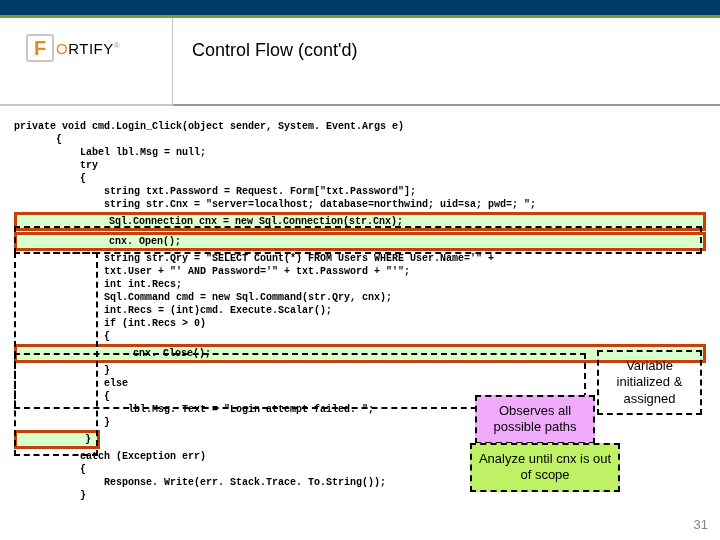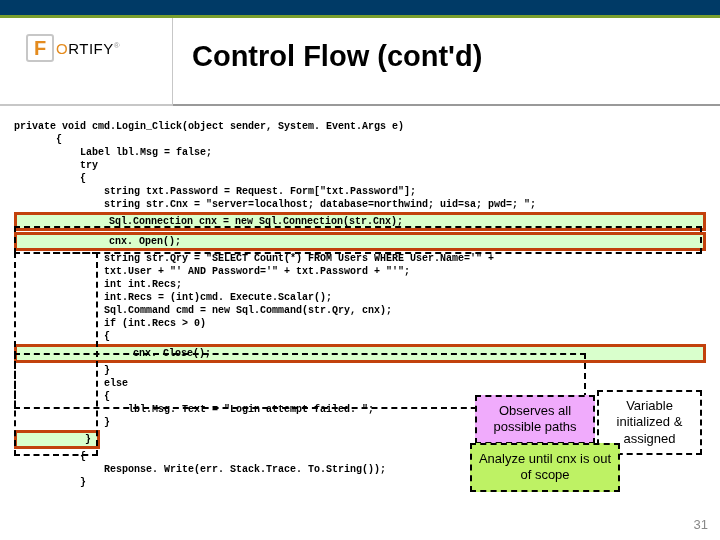--- a/index.html
+++ b/index.html
@@ -6,29 +6,29 @@
   body { width:720px; height:540px; background:#fff; font-family:Arial,Helvetica,sans-serif; position:relative; overflow:hidden; }
   .header { position:relative; height:108px; }
   .top-bar { height:18px; background:#003a66; border-bottom:3px solid #7a9e2e; }
   .logo-wrap { position:absolute; left:26px; top:34px; }
   .logo { display:flex; align-items:center; }
   .logo-icon { width:28px; height:28px; border:2px solid #c7c7c7; border-radius:3px; display:flex; align-items:center; justify-content:center; margin-right:2px; }
   .logo-f { font-weight:900; color:#e48b1e; font-size:20px; line-height:1; }
   .logo-text { font-size:15px; font-weight:400; letter-spacing:0.5px; }
   .logo-text .o { color:#e48b1e; }
   .logo-reg { font-size:8px; vertical-align:super; color:#999; }
-  .title { position:absolute; left:192px; top:40px; font-size:29px; font-weight:700; color:#000;text-align:right; }
+  .title { position:absolute; left:192px; top:40px; font-size:18px; font-weight:400; color:#000;text-align:right; }
   .title-underline { position:absolute; left:0; right:0; top:104px; height:2px; background:linear-gradient(to right,#c7c7c7 0%,#c7c7c7 24%,#999 24%,#999 100%); }
   .vline { position:absolute; left:172px; top:18px; width:1px; height:86px; background:#c7c7c7; }
   .code-area { position:absolute; left:14px; top:120px; right:14px; font-family:"Courier New",monospace; font-size:10px; line-height:13px; font-weight:700; color:#000; }
   .nowrap { white-space:pre; }
   .hl-green { display:block; background:#d9ffcc; border:3px solid #c2410c; padding:0 2px; margin:1px 0; }
   .box-dashed { border:2px dashed #000; }
   .box-label { font-family:Arial,Helvetica,sans-serif; font-size:13px; font-weight:400; text-align:center; line-height:1.25; }
-  .label-var { position:absolute; right:18px; top:350px; width:105px; padding:6px 4px;margin-top:40px; }
+  .label-var { position:absolute; right:18px; top:350px; width:105px; padding:6px 4px; }
   .label-obs { position:absolute; right:125px; top:395px; width:120px; padding:6px 4px; background:#f0abfc; }
   .label-scope { position:absolute; right:100px; top:443px; width:150px; padding:6px 4px; background:#bef264; }
   .page-num { position:absolute; right:12px; bottom:8px; font-size:13px; color:#888; }
   .ov { position:absolute; border:2px dashed #000; pointer-events:none; }
 </style>
 </head>
 <body>
 
 <div class="header">
   <div class="top-bar"></div>
@@ -41,44 +41,45 @@
       <div class="logo-text"><span class="o">O</span>RTIFY<span class="logo-reg">®</span></div>
     </div>
   </div>
   <div class="title">Control Flow (cont'd)</div>
   <div class="title-underline"></div>
 </div>
 
 <div class="code-area">
   <div class="nowrap">private void cmd.Login_Click(object sender, System. Event.Args e)</div>
   <div class="nowrap">       {</div>
-  <div class="nowrap">           Label lbl.Msg = false;</div>
+  <div class="nowrap">           Label lbl.Msg = null;</div>
   <div class="nowrap">           try</div>
   <div class="nowrap">           {</div>
   <div class="nowrap">               string txt.Password = Request. Form["txt.Password"];</div>
   <div class="nowrap">               string str.Cnx = "server=localhost; database=northwind; uid=sa; pwd=; ";</div>
   <span class="hl-green nowrap">               Sql.Connection cnx = new Sql.Connection(str.Cnx);</span>
   <span class="hl-green nowrap">               cnx. Open();</span>
   <div class="nowrap"></div>
   <div class="nowrap">               string str.Qry = "SELECT Count(*) FROM Users WHERE User.Name='" +</div>
   <div class="nowrap">               txt.User + "' AND Password='" + txt.Password + "'";</div>
   <div class="nowrap">               int int.Recs;</div>
   <div class="nowrap"></div>
+  <div class="nowrap">               Sql.Command cmd = new Sql.Command(str.Qry, cnx);</div>
   <div class="nowrap">               int.Recs = (int)cmd. Execute.Scalar();</div>
-  <div class="nowrap">               Sql.Command cmd = new Sql.Command(str.Qry, cnx);</div>
   <div class="nowrap"></div>
   <div class="nowrap">               if (int.Recs &gt; 0)</div>
   <div class="nowrap">               {</div>
   <span class="hl-green nowrap">                   cnx. Close();</span>
   <div class="nowrap">               }</div>
   <div class="nowrap">               else</div>
   <div class="nowrap">               {</div>
   <div class="nowrap">                   lbl.Msg. Text = "Login attempt failed. ";</div>
   <div class="nowrap">               }</div>
   <span class="hl-green nowrap" style="display:inline-block;width:86px;">           }</span>
+  <div class="nowrap">           catch (Exception err)</div>
   <div class="nowrap">           {</div>
   <div class="nowrap">               Response. Write(err. Stack.Trace. To.String());</div>
   <div class="nowrap">           }</div>
 </div>
 
 <div class="ov" style="left:14px; top:226px; width:688px; height:28px;"></div>
 <div class="ov" style="left:14px; top:252px; width:84px; height:204px;"></div>
 <div class="ov" style="left:14px; top:353px; width:572px; height:56px;"></div>
 
 <div class="box-dashed box-label label-var">Variable initialized &amp; assigned</div>

